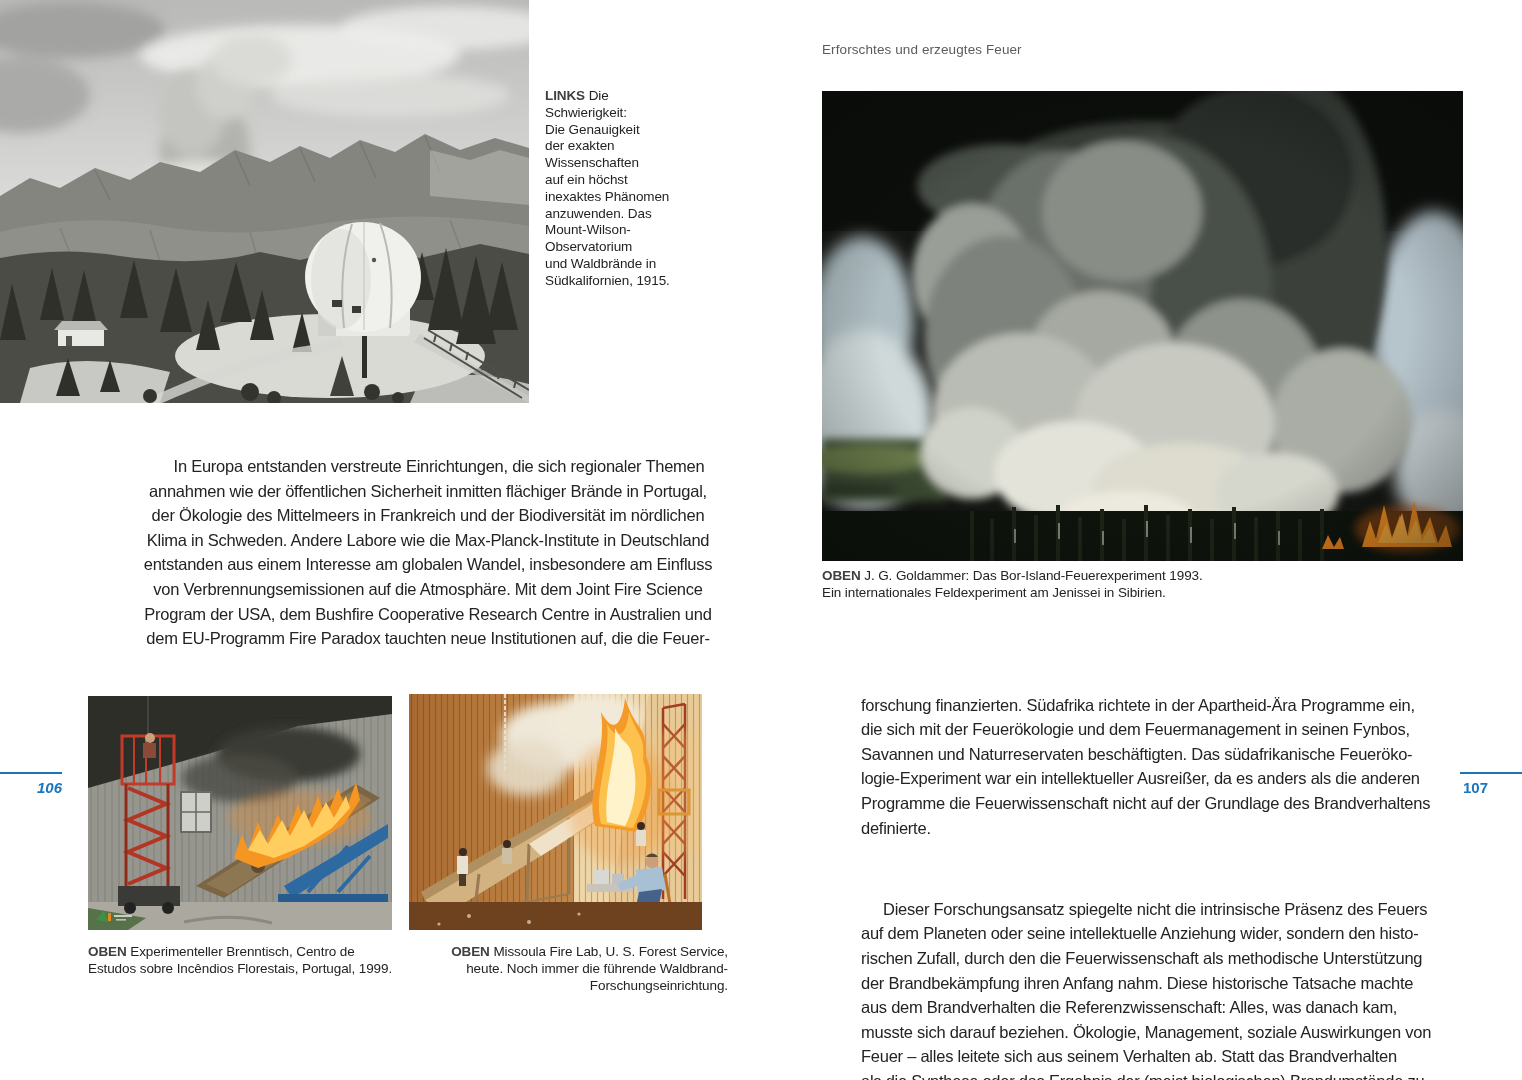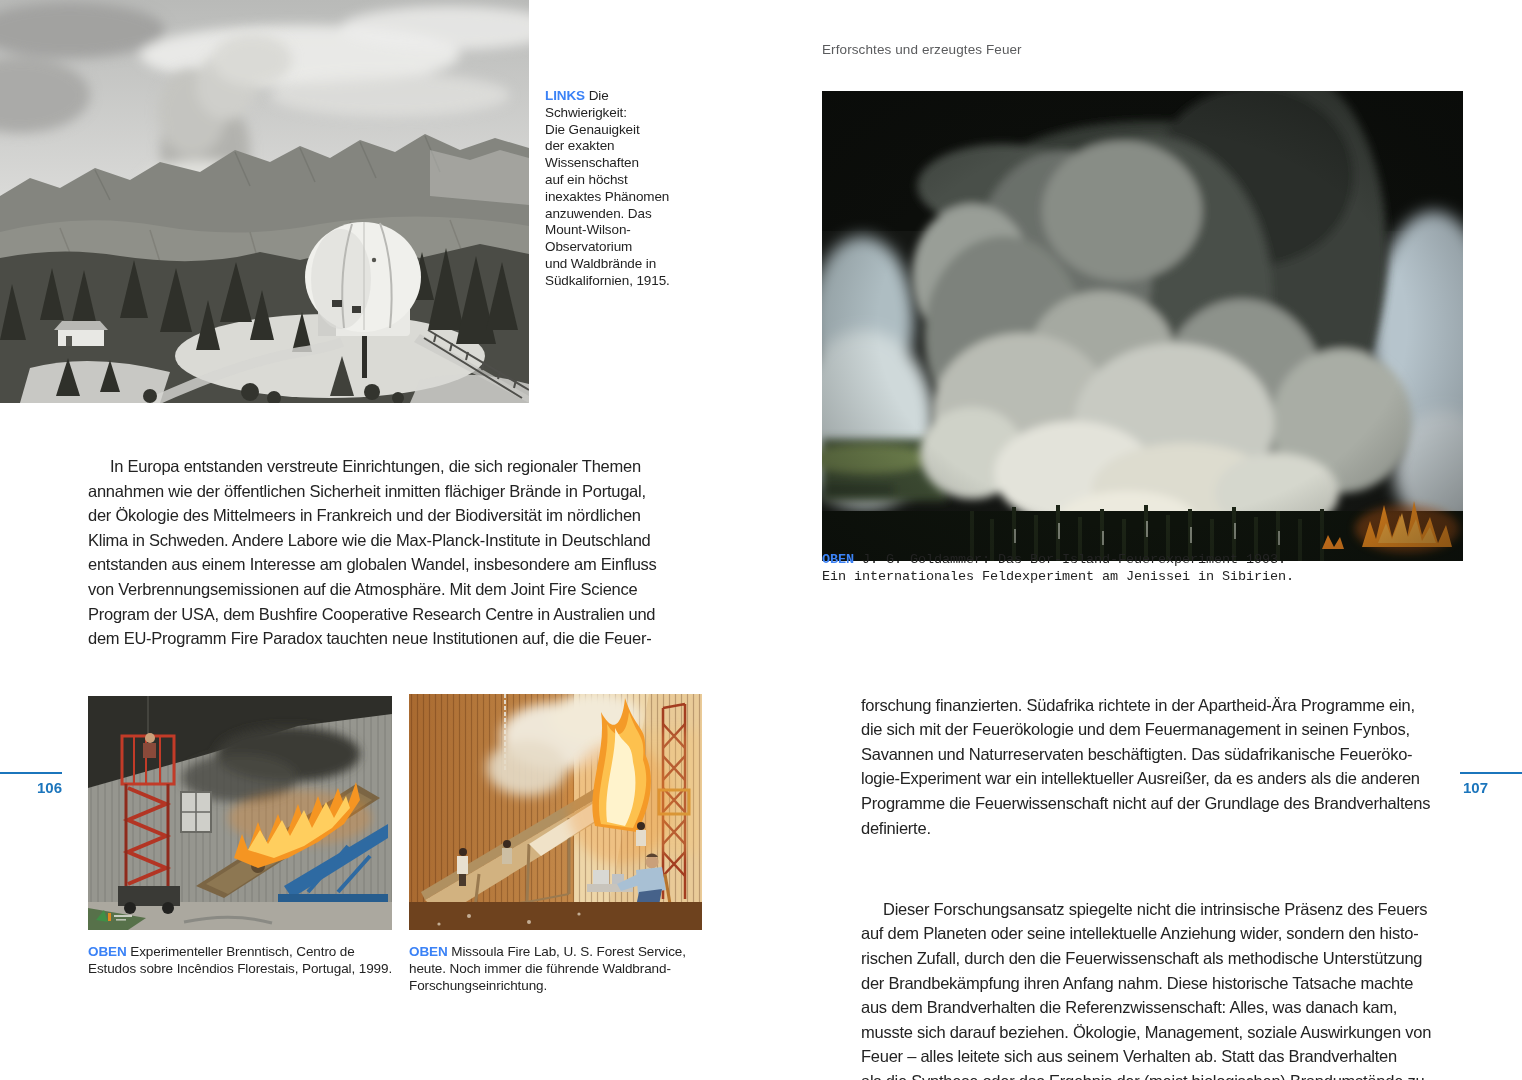--- a/index.html
+++ b/index.html
@@ -15,39 +15,39 @@
   .running-header{
     position:absolute;left:822px;top:42px;width:641px;text-align:left;
     font-size:13.5px;color:#5a5b5d;letter-spacing:.1px;
   }
   
   .bodytext{
     font-size:16.5px;line-height:24.6px;letter-spacing:-0.25px;
     white-space:pre-line;color:#232323;
   }
   .bodytext p{margin:16px;white-space:pre-line;}
-  .body-left{left:88px;top:454px;width:680px;}
+  .body-left{left:88px;top:454px;width:680px;text-align:center;}
   .body-right{left:845px;top:652px;width:675px;}
   .indent-first{text-indent:22px;}
   
   .caption{font-size:13.5px;line-height:16.8px;color:#232323;letter-spacing:-0.1px;}
-  .cap-label{color:#3b82f6;font-weight:bold;}
+  .cap-label{color:#404040;font-weight:bold;}
   .cap-text{white-space:pre-line;}
   .caption-side{left:545px;top:88px;width:190px;}
-  .caption-bor{left:822px;top:552px;width:620px;font-family:Liberation Mono, monospace;}
+  .caption-bor{left:822px;top:568px;width:620px;}
   .caption-brenn{left:88px;top:944px;width:308px;}
-  .caption-miss{left:409px;top:944px;width:300px;}
+  .caption-miss{left:428px;top:944px;width:300px;text-align:right;}
   
   .rule{position:absolute;height:2px;background:#1B75BC;}
   .rule-left{left:0;top:772px;width:62px;}
   .rule-right{left:1460px;top:772px;width:62px;}
   .pagenum{
     position:absolute;top:779px;width:62px;font-size:15px;font-weight:bold;color:#1B75BC;
   }
-  .pagenum-left{left:0;text-align:right;padding-right:1px;}
+  .pagenum-left{left:0;text-align:right;padding-right:1px;font-style:italic;}
   .pagenum-right{left:1461px;text-align:left;padding-left:2px;}
 </style>
 </head>
 <body>
 
 <div id="spread">
 
   <div>
 
     <div class="photo" style="left:0;top:0;">

